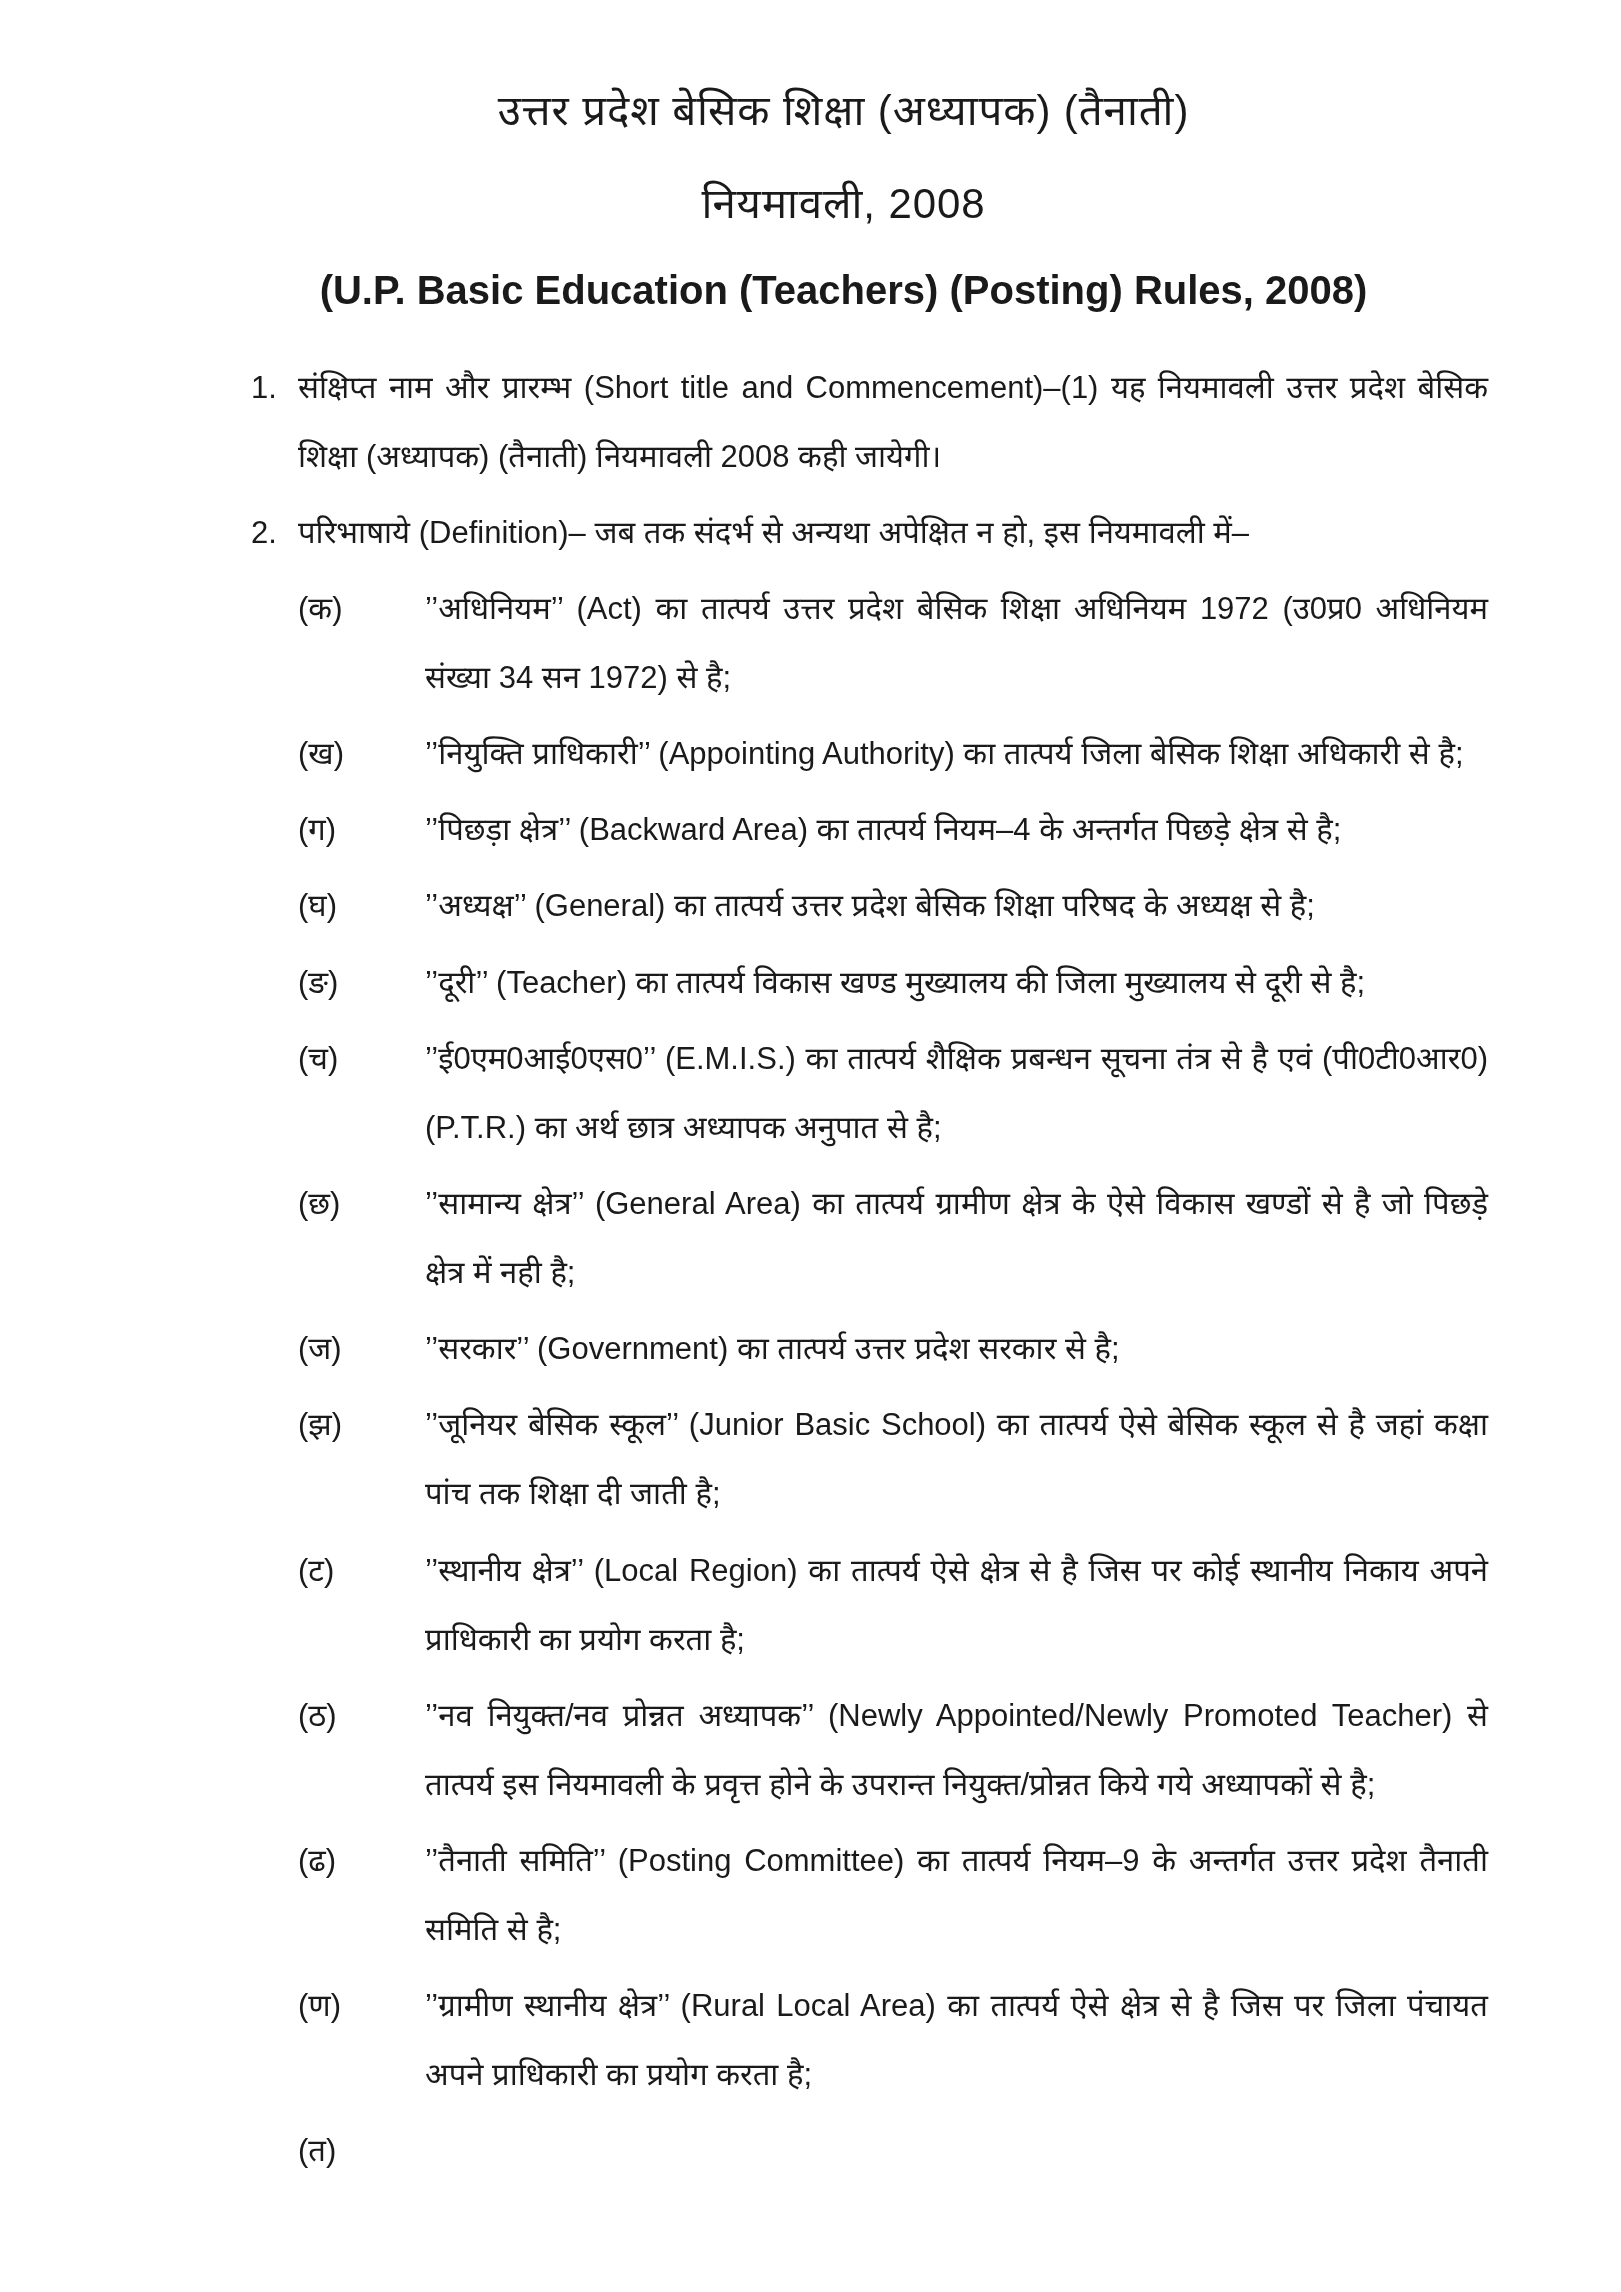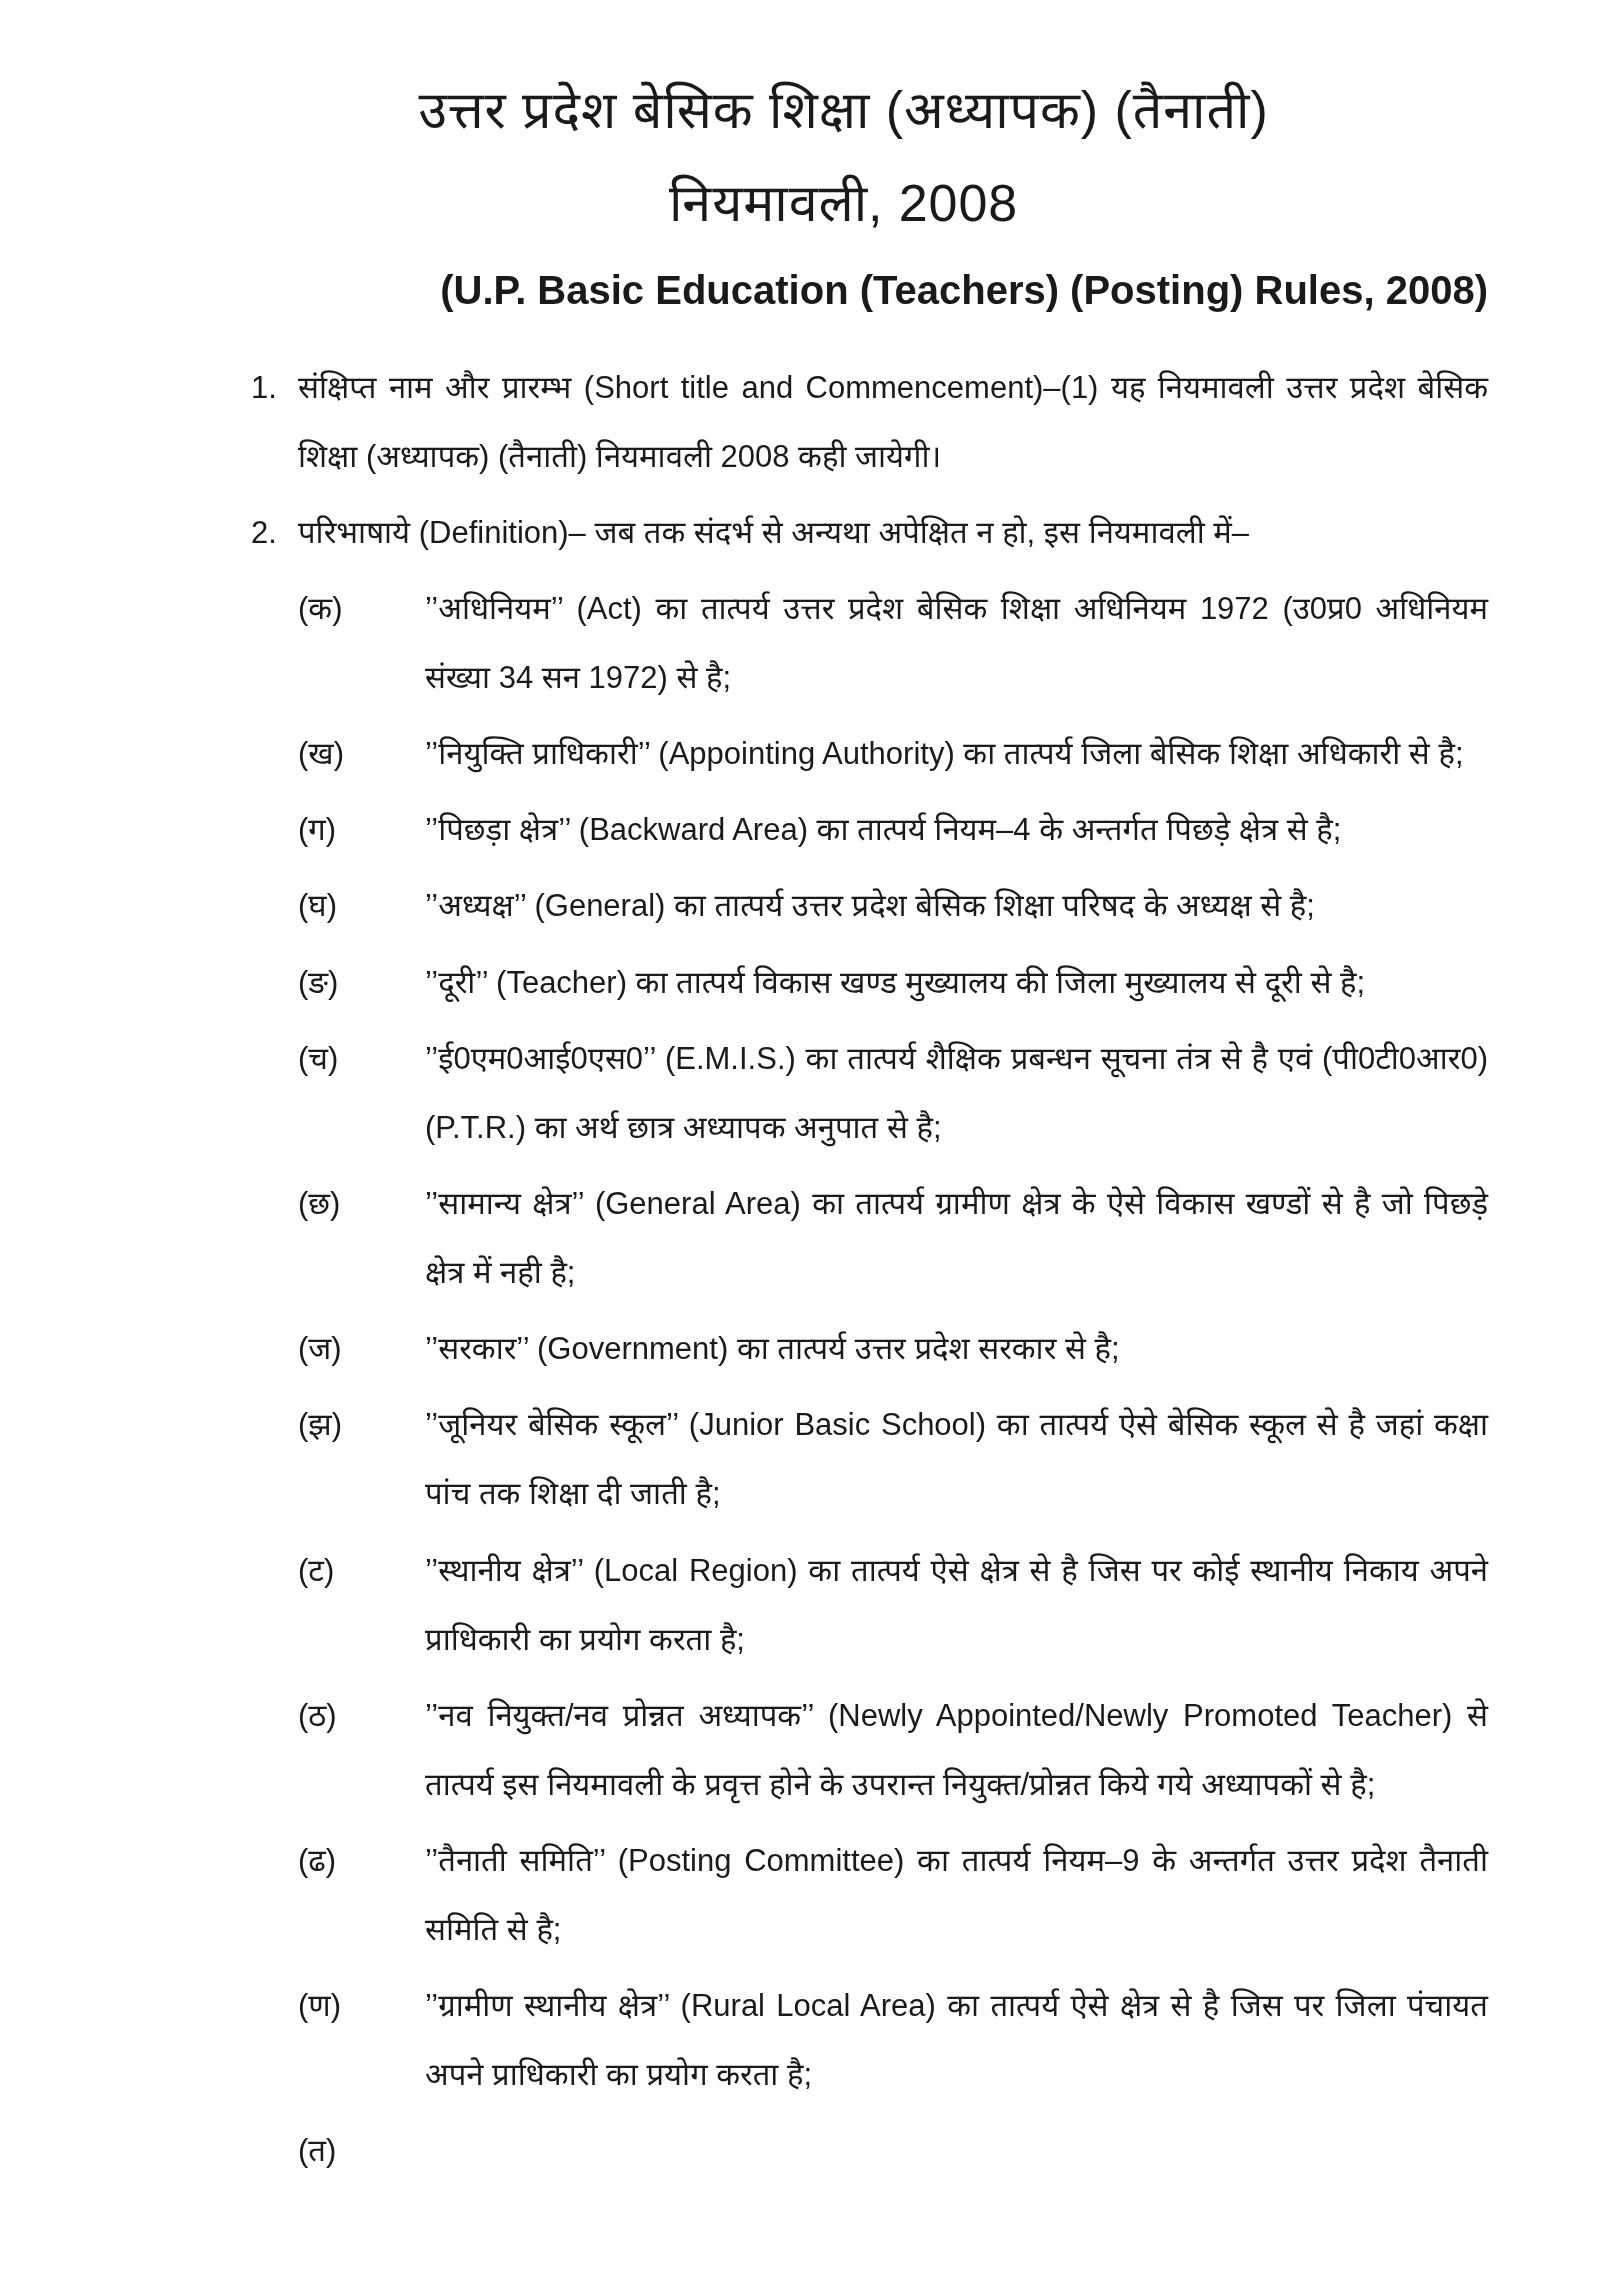--- a/index.html
+++ b/index.html
@@ -21,32 +21,31 @@
   .content {
     margin-left: 199px;
     margin-right: 133px; 
   }
   
   .title-block {
     text-align: center;
     margin-bottom: 36px;
   }
   .title-hi {
-    font-size: 52px;
+    font-size: 42px;
     font-weight: 400;
     line-height: 93px;
     margin: 0;
     letter-spacing: 0.9px;
   }
   .title-en {
     font-size: 40px;
     font-weight: 700;
     line-height: 54px;
     margin: 12.5px 0 0 0;
-    text-align: right;
   }
   
   .body-text {
     font-size: 31px;
     line-height: 69px;
   }
   .intro {
     text-align: justify;
     text-indent: 94px;
     margin: 0 0 38px 0;

